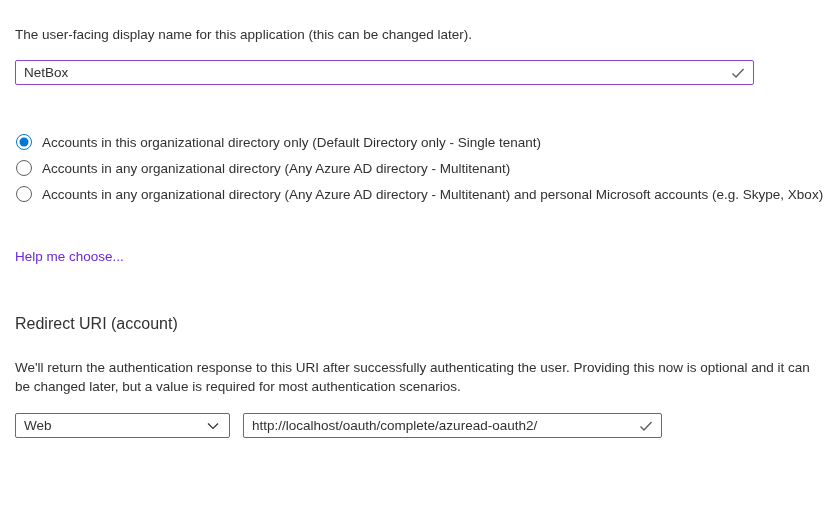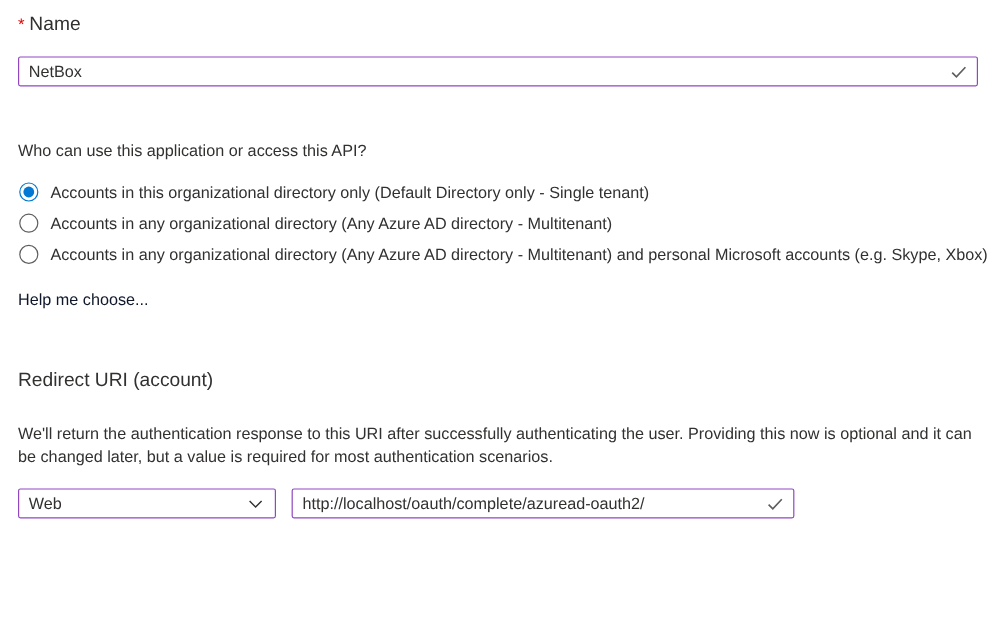--- a/index.html
+++ b/index.html
@@ -37,21 +37,21 @@
     font-size: 13.5px;
     color: #323130;
     height: 25px;
     border: 1px solid #9048c0;
     border-radius: 2px;
     padding: 0 28px 0 8px;
     outline: none;
     background: #fff;
     width: 100%;
   }
-  .name-field { margin-top: 16px; width: 800px; }
+  .name-field { margin-top: 16px; width: 739px; }
 
   .valid-check {
     position: absolute;
     right: 8px; top: 50%;
     transform: translateY(-50%);
     width: 16px; height: 16px;
     pointer-events: none;
   }
 
   .account-section { margin-top: 44px; }
@@ -85,23 +85,23 @@
   }
   .radio-label {
     margin-left: 10px;
     font-size: 13.5px;
     color: #323130;
     white-space: nowrap;
   }
 
   .help-link {
     display: inline-block;
-    margin-top: 17px;
+    margin-top: 42px;
     font-size: 13.5px;
-    color: #0f172a;
+    color: #6d28d9;
     text-decoration: none;
     cursor: pointer;
   }
 
   .redirect-section { margin-top: 48px; }
   .redirect-desc { margin-top: 24px; }
 
   .redirect-row {
     margin-top: 17px;
     display: flex;
@@ -128,35 +128,34 @@
     width: 14px; height: 14px;
     pointer-events: none;
   }
   .uri-field { margin-left: 13px; width: 419px; }
 </style>
 </head>
 <body>
 
 <div class="page">
 
-  <h2 class="section-heading"><span class="required-marker">*</span><span>Name</span></h2>
 
+  <div class="body-text name-desc">The user-facing display name for this application (this can be changed later).</div>
 
   <div class="field-wrap name-field">
     <input class="text-input" type="text" value="NetBox" style="">
     <span class="valid-check">
       <svg width="16" height="16" viewBox="0 0 16 16">
         <path d="M2.5 8.5 L6 12 L13.5 4" fill="none" stroke="#605e5c" stroke-width="1.4"></path>
       </svg>
     </span>
   </div>
 
   <div class="account-section">
 
-    <div class="body-text question-text">Who can use this application or access this API?</div>
 
     <div class="radio-group">
       <div class="radio-row selected">
         <span class="radio-circle"></span>
         <span class="radio-label">Accounts in this organizational directory only (Default Directory only - Single tenant)</span>
       </div>
       <div class="radio-row">
         <span class="radio-circle"></span>
         <span class="radio-label">Accounts in any organizational directory (Any Azure AD directory - Multitenant)</span>
       </div>

